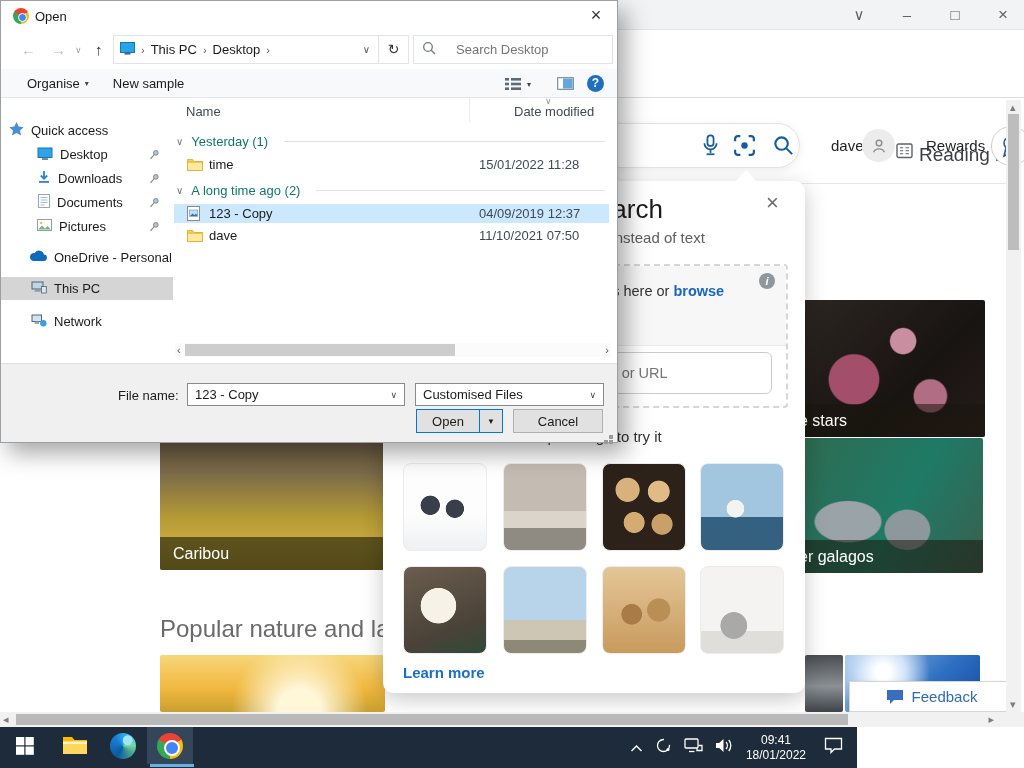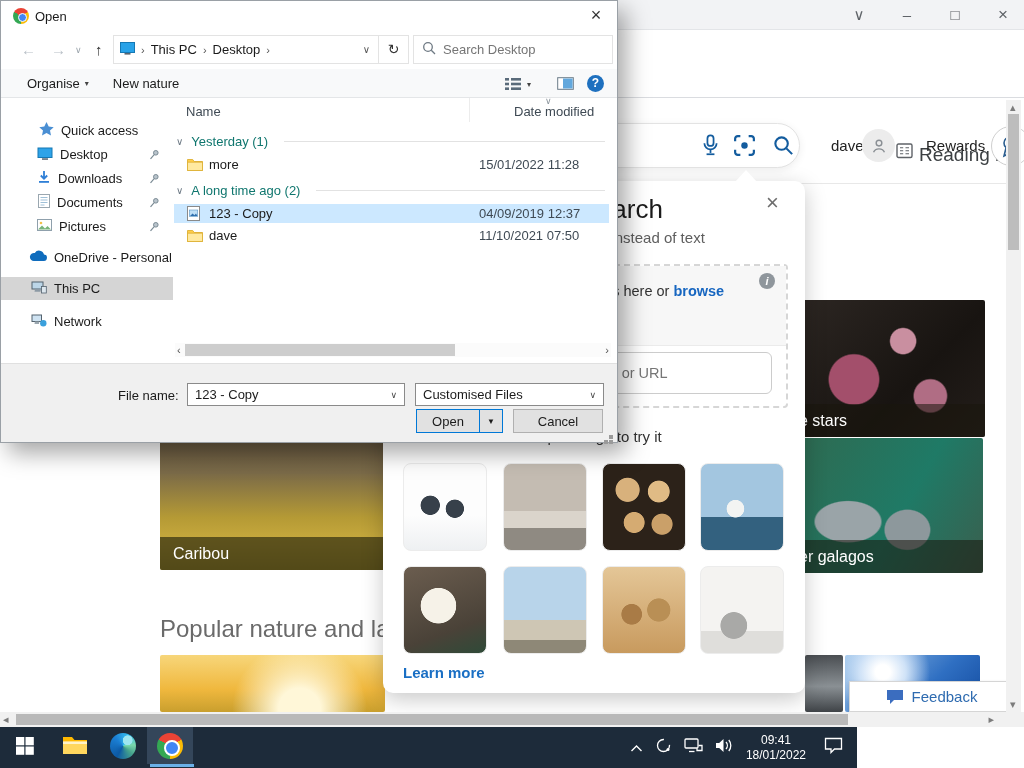--- a/index.html
+++ b/index.html
@@ -107,21 +107,21 @@
   #dlg-titlebar { position:absolute; left:0; top:0; right:0; height:30px; background:#fff; }
   #dlg-title { position:absolute; left:34px; top:8px; font-size:13px; }
   #dlg-close { position:absolute; right:10px; top:4px; font-size:18px; color:#333; width:22px; text-align:center; }
   #dlg-nav { position:absolute; left:0; top:30px; right:0; height:38px; background:#fff; }
   .nav-glyph { position:absolute; top:10px; font-size:15px; }
   #crumbbox { position:absolute; left:112px; top:4px; width:266px; height:29px; border:1px solid #e3e3e3; background:#fff;
     display:flex; align-items:center; padding-left:6px; gap:6px; }
   #refreshbox { position:absolute; left:378px; top:4px; width:30px; height:29px; border:1px solid #e3e3e3;
     border-left:none; text-align:center; line-height:27px; font-size:14px; color:#333; }
   #dlg-search { position:absolute; left:412px; top:4px; width:200px; height:29px; border:1px solid #e3e3e3;
-    display:flex; align-items:center; padding-left:8px; gap:7px; background:#fff; }
+    display:flex; align-items:center; padding-left:8px; gap:20px; background:#fff; }
   #dlg-search input { border:none; outline:none; font-size:13px; width:150px; color:#333; }
   #dlg-search input::placeholder { color:#757575; }
   #dlg-toolbar { position:absolute; left:0; top:68px; right:0; height:29px; background:#f8f9fa; border-bottom:1px solid #e4e6e8;
     display:flex; align-items:center; }
   #dlg-main { position:absolute; left:0; top:97px; right:0; height:265px; background:#fff; }
   #dlg-sidebar { position:absolute; left:0; top:0; width:172px; bottom:0; background:#fff; }
   .sbitem { position:absolute; left:0; width:172px; height:23px; display:flex; align-items:center; gap:7px; }
   .sbitem .lab { white-space:nowrap; }
   .sbitem.sel { background:#d5d5d5; }
   .pin { position:absolute; left:148px; top:5px; }
@@ -343,21 +343,21 @@
               <path d="M9.3 9.3L13 13"></path>
           </svg>
         </span>
         <input type="text" placeholder="Search Desktop" style="">
       </div>
     </div>
 
     <div id="dlg-toolbar">
       <span style="margin-left:26px;">Organise</span>
       <span style="margin-left:5px;font-size:8px;color:#444;">▾</span>
-      <span style="margin-left:24px;">New nature</span>
+      <span style="margin-left:24px;">New sample</span>
       <span style="position:absolute;left:503px;top:8px;">
         <svg width="18" height="14" viewBox="0 0 18 14" fill="#5a6b7a">
           <rect x="1" y="1" width="4" height="2.6"></rect>
             <rect x="1" y="5.7" width="4" height="2.6"></rect>
             <rect x="1" y="10.4" width="4" height="2.6"></rect>
           <rect x="7" y="1" width="10" height="2.6"></rect>
             <rect x="7" y="5.7" width="10" height="2.6"></rect>
             <rect x="7" y="10.4" width="10" height="2.6"></rect>
         </svg>
       </span>
@@ -367,21 +367,21 @@
           <rect x="0.7" y="0.7" width="15.6" height="11.6" fill="#fff" stroke="#6a7a87"></rect>
           <rect x="6" y="1.5" width="9.6" height="10" fill="#63a8dd"></rect>
         </svg>
       </span>
       <span style="position:absolute;left:586px;top:6px;width:17px;height:17px;border-radius:50%;background:#1e70bf;color:#fff;
         font-size:12px;font-weight:bold;text-align:center;line-height:17px;">?</span>
     </div>
 
     <div id="dlg-main">
       <div id="dlg-sidebar">
-        <div class="sbitem" style="top:21px;padding-left:38px;">
+        <div class="sbitem" style="top:21px;padding-left:8px;">
           <span>
             <svg width="15" height="14" viewBox="0 0 15 14">
                 <path d="M7.5 0l2.2 4.6 5 .6-3.7 3.4 1 4.9-4.5-2.5L3 13.5l1-4.9L.3 5.2l5-.6z" fill="#4a8fd3"></path>
               </svg>
           </span>
             <span class="lab">Quick access</span>
         </div>
         <div class="sbitem" style="top:45px;padding-left:36px;">
           <span>
             <svg width="16" height="13" viewBox="0 0 16 13">
@@ -484,21 +484,21 @@
           <span class="group-label">Yesterday (1)</span>
           <span class="group-line"></span>
         </div>
         <div class="frow" style="top:57px;">
           <span class="fic">
             <svg width="16" height="13" viewBox="0 0 16 13">
                 <path d="M.5 1.5h5.2l1.5 2H15.5v9H.5z" fill="#ffce4a" stroke="#d9a927" stroke-width="0.8"></path>
                 <path d="M.5 4.2h15v8.3H.5z" fill="#ffe9a0" stroke="#d9a927" stroke-width="0.7"></path>
               </svg>
           </span>
-          <span class="fname">more</span>
+          <span class="fname">time</span>
           <span class="fdate">15/01/2022 11:28</span>
         </div>
 
         <div class="grp" style="top:85px;">
           <span class="group-chev">∨</span>
           <span class="group-label">A long time ago (2)</span>
           <span class="group-line"></span>
         </div>
         <div class="frow sel" style="top:106px;">
           <span class="fic">

